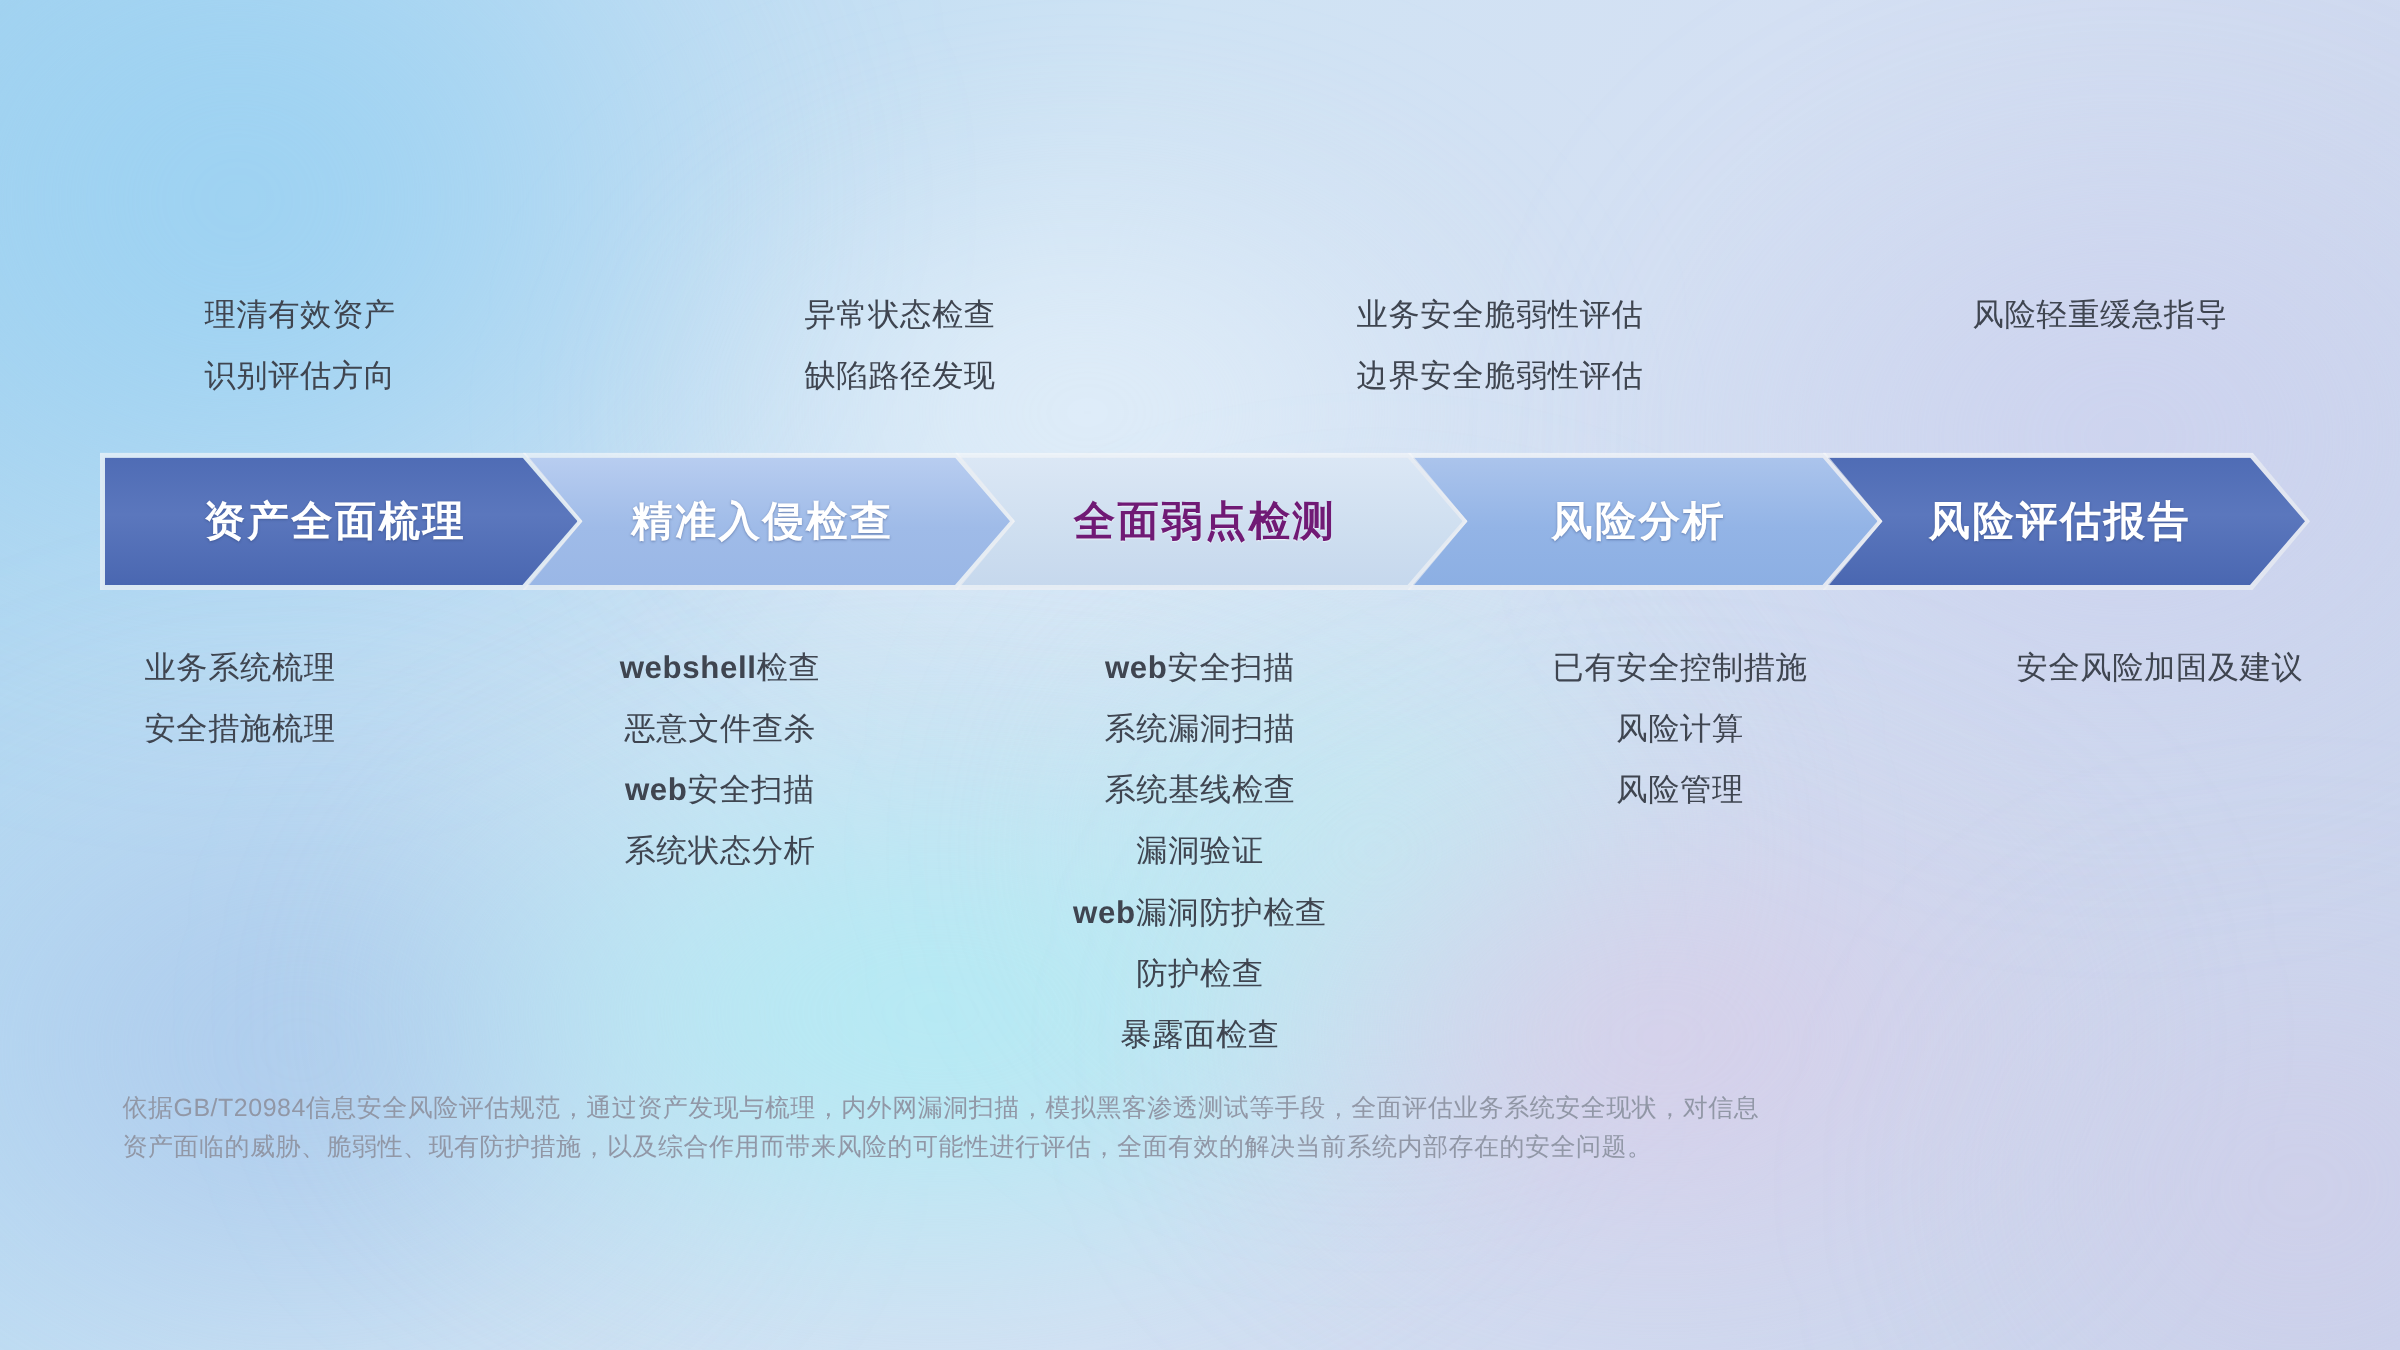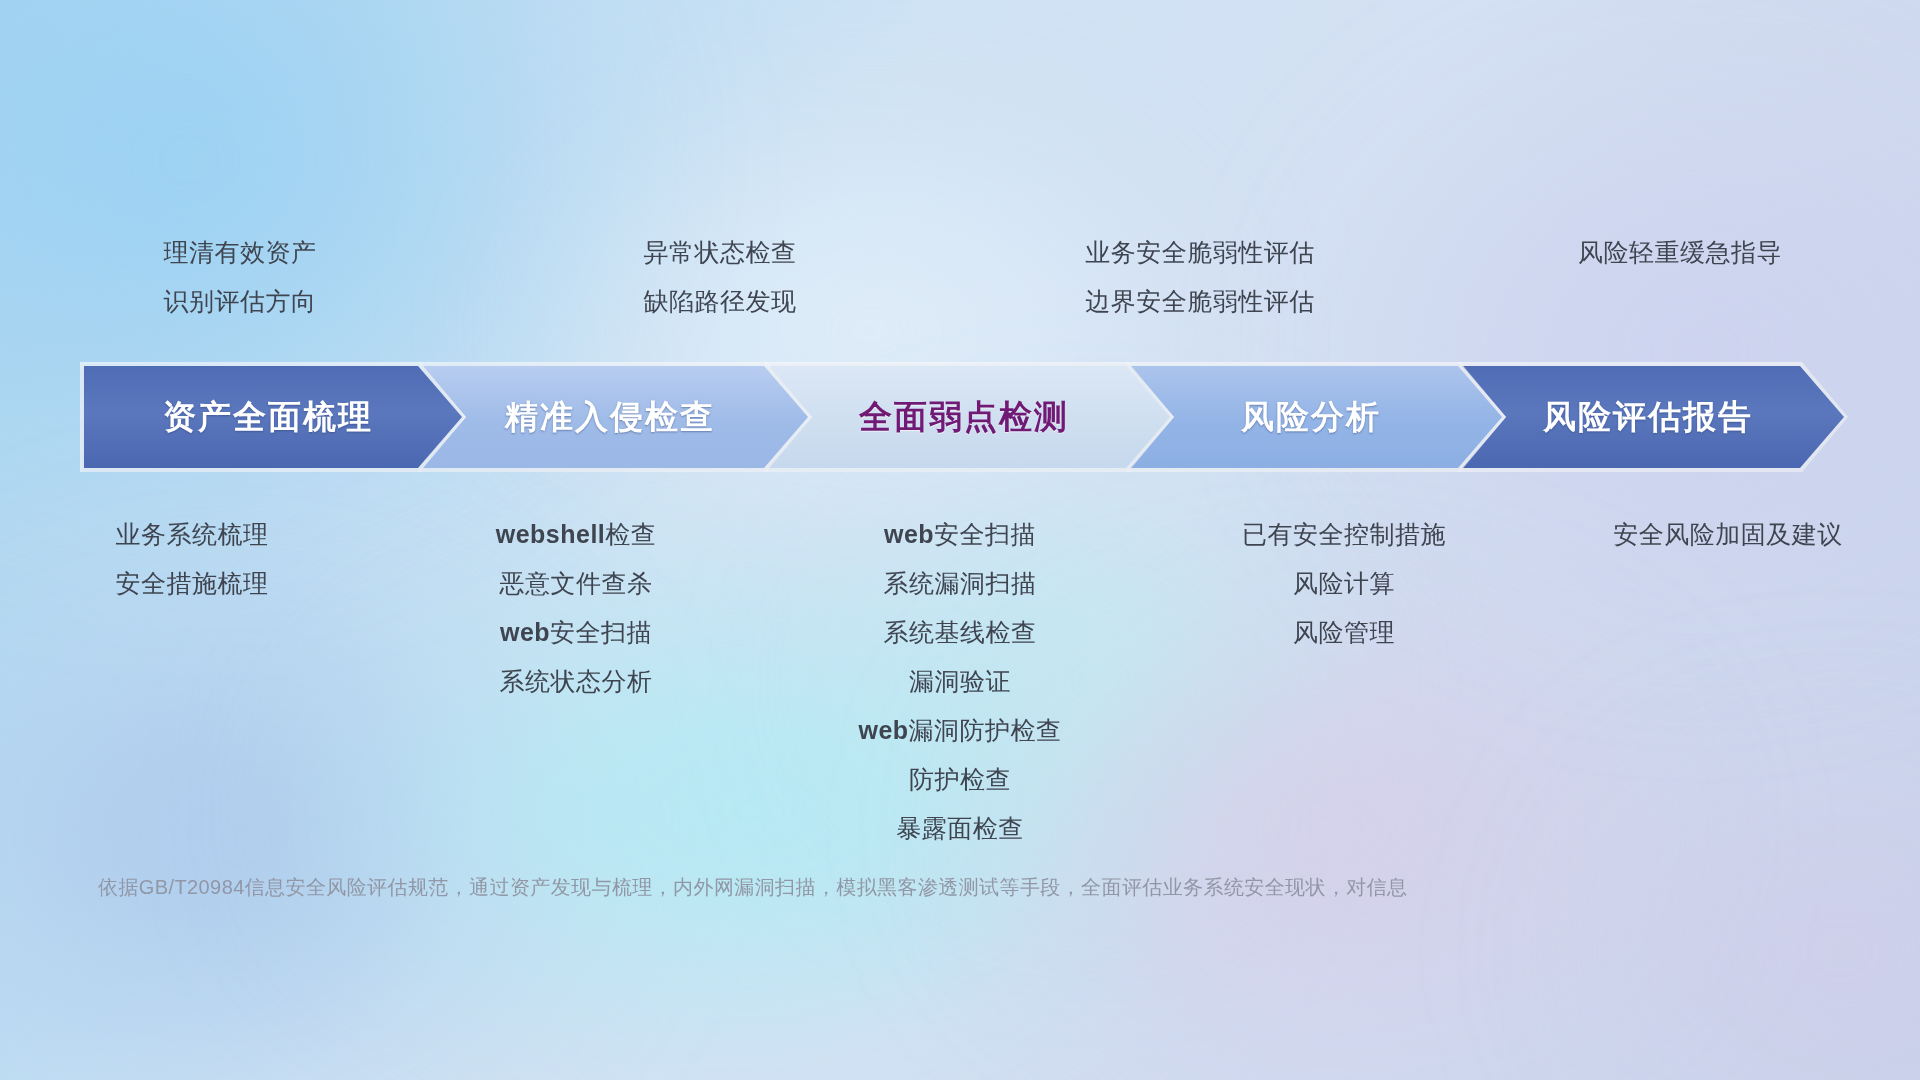--- a/index.html
+++ b/index.html
@@ -235,16 +235,17 @@
           <div class="bcol-note">风险计算</div>
           <div class="bcol-note">风险管理</div>
         </div>
         <div class="bcol">
           <div class="bcol-note">安全风险加固及建议</div>
         </div>
       </div>
 
     <div class="footer">
       <p>依据GB/T20984信息安全风险评估规范，通过资产发现与梳理，内外网漏洞扫描，模拟黑客渗透测试等手段，全面评估业务系统安全现状，对信息</p>
+      <p>资产面临的威胁、脆弱性、现有防护措施，以及综合作用而带来风险的可能性进行评估，全面有效的解决当前系统内部存在的安全问题。</p>
     </div>
 
   </div>
 </div>
 
 </body></html>

